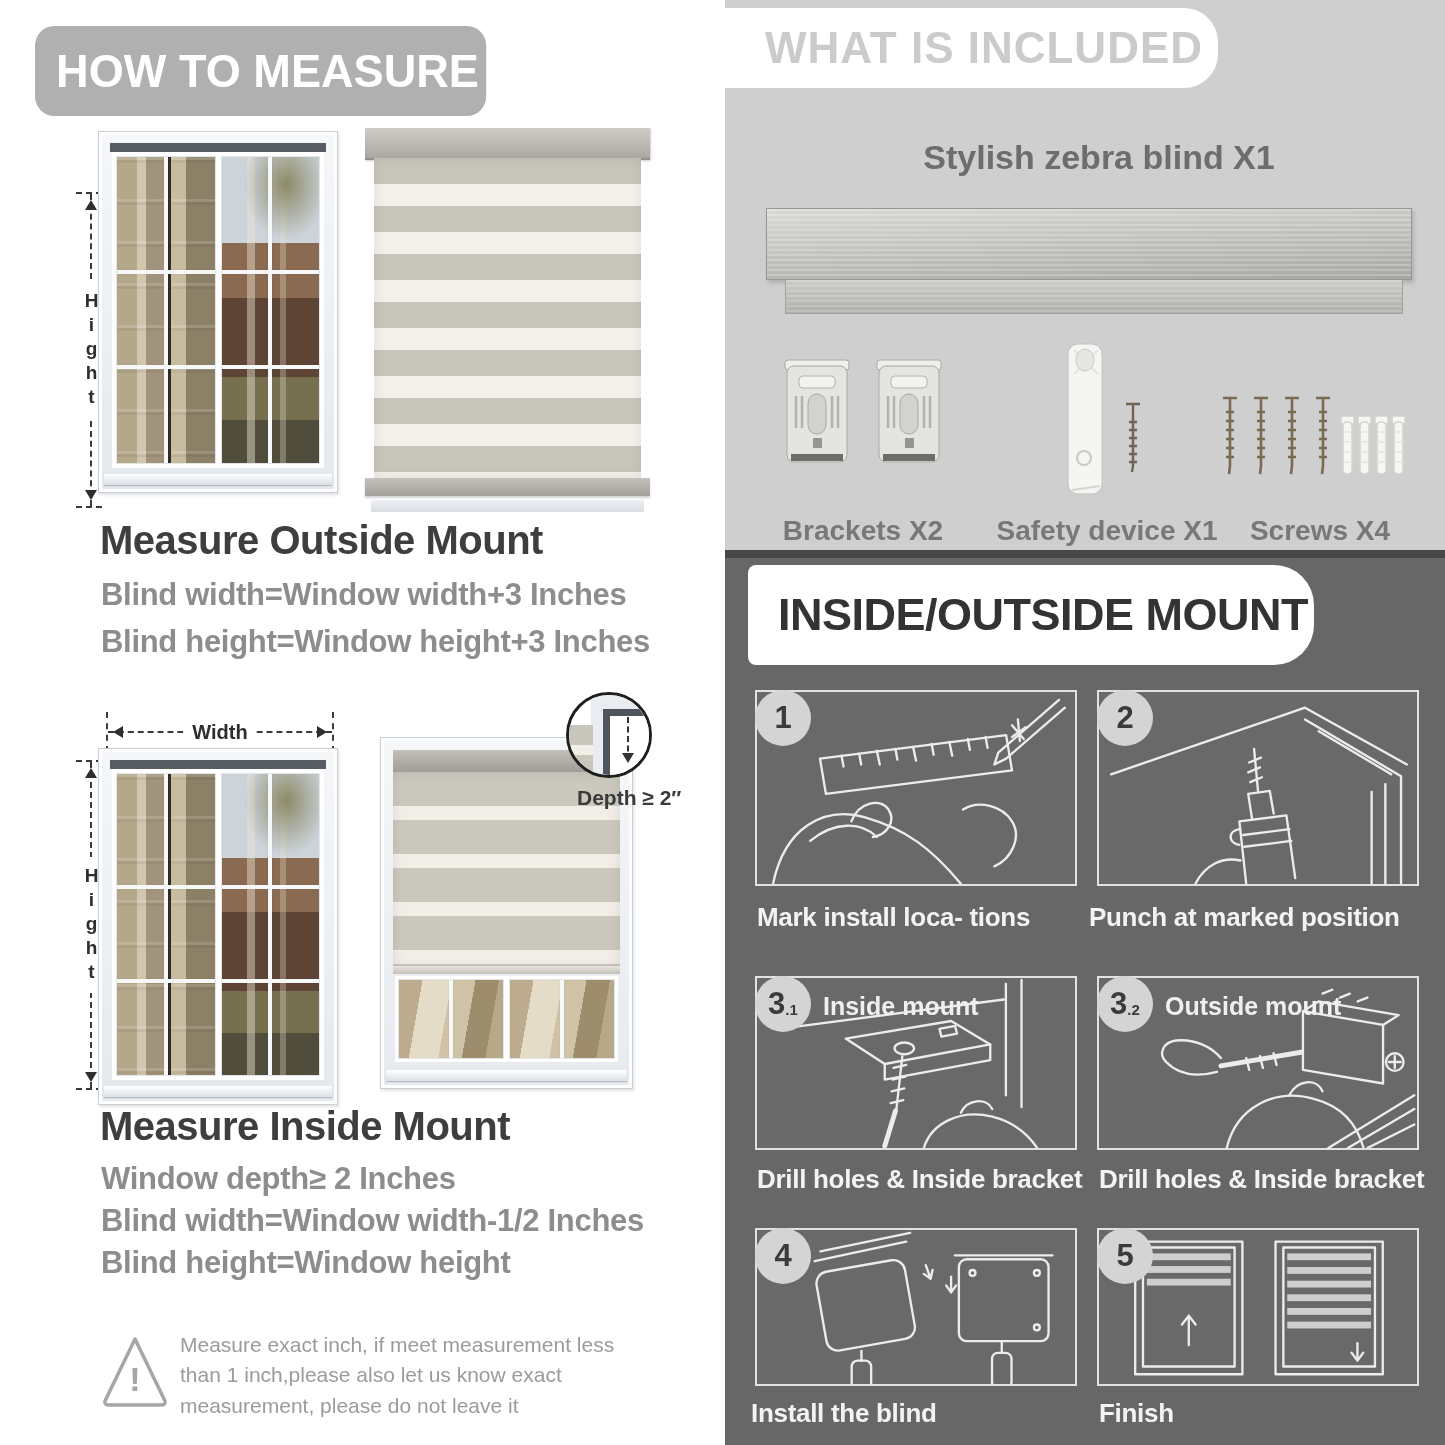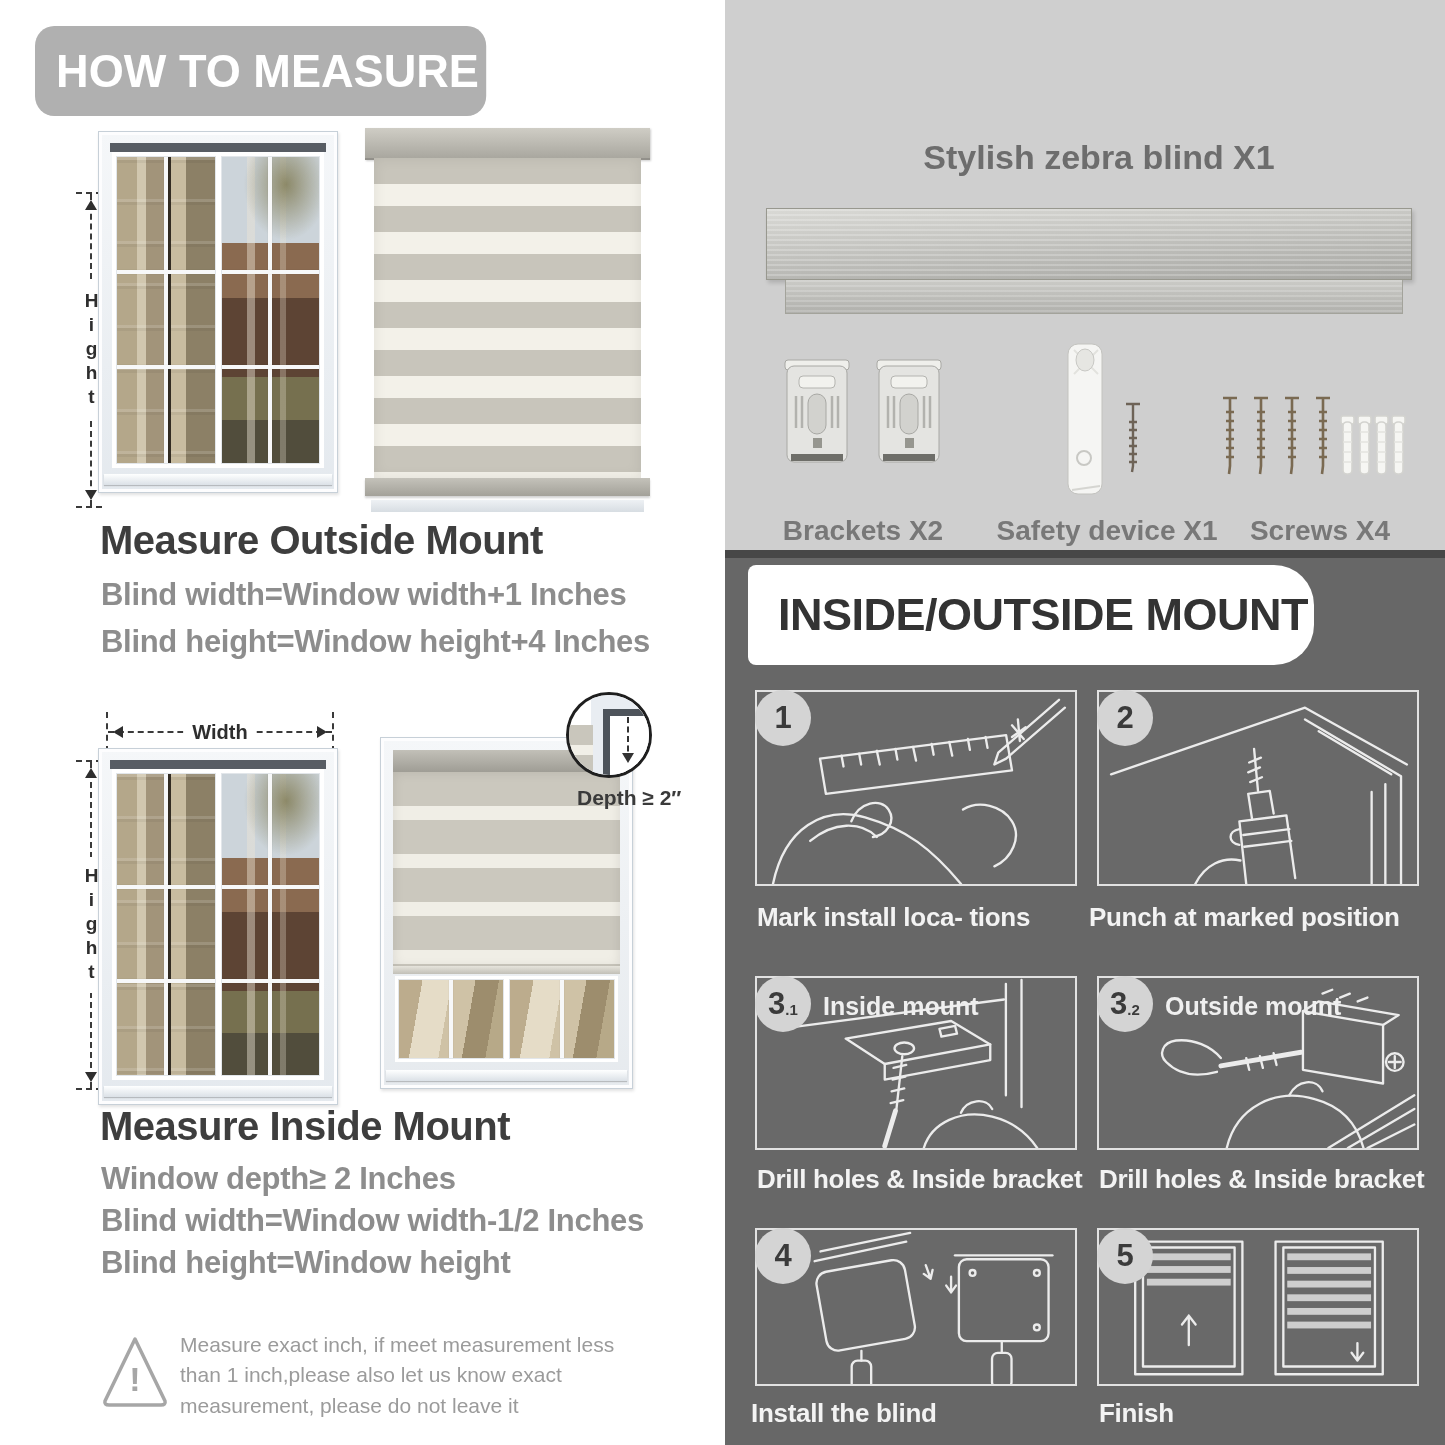--- a/index.html
+++ b/index.html
@@ -144,22 +144,22 @@
   </div>
 
   <div class="abs" style="left:365px;top:128px;width:285px;height:384px;">
     <div class="cassette"></div>
     <div class="blind1-body"></div>
     <div class="blind1-rail"></div>
     <div class="blind1-sill"></div>
   </div>
 
   <div class="abs section-title" style="left:100px;top:518px;">Measure Outside Mount</div>
-  <div class="abs formula" style="left:101px;top:577px;">Blind width=Window width+1 Inches</div>
-  <div class="abs formula" style="left:101px;top:624px;">Blind height=Window height+4 Inches</div>
+  <div class="abs formula" style="left:101px;top:577px;">Blind width=Window width+3 Inches</div>
+  <div class="abs formula" style="left:101px;top:624px;">Blind height=Window height+3 Inches</div>
 
   <div class="abs" style="left:106px;top:712px;width:228px;height:40px;">
     <div class="abs dash-v" style="left:0;top:0;height:40px;"></div>
     <div class="abs dash-v" style="right:0;top:0;height:40px;"></div>
     <div class="abs dash-h" style="left:2px;right:2px;top:19px;"></div>
     <span class="ah left" style="left:1px;top:14px;"></span>
     <span class="ah right" style="right:1px;top:14px;"></span>
     <div class="abs meas-label" style="left:50%;top:20px;transform:translate(-50%,-50%);">Width</div>
   </div>
 
@@ -218,20 +218,21 @@
   <div class="abs formula" style="left:101px;top:1203px;">Blind width=Window width-1/2 Inches</div>
   <div class="abs formula" style="left:101px;top:1245px;">Blind height=Window height</div>
 
   <svg class="abs" style="left:101px;top:1333px;" width="68" height="76" viewBox="0 0 68 76">
     <path class="tri" d="M34,6 L64,68 Q65,72 60,72 L8,72 Q3,72 4,68 Z"></path>
     <text x="34" y="58" text-anchor="middle" font-size="34" font-weight="700" fill="#a6a6a6" font-family="Liberation Sans, sans-serif">!</text>
   </svg>
   <div class="abs note-text">Measure exact inch, if meet measurement less than 1 inch,please also let us know exact measurement, please do not leave it</div>
 
   <div class="abs sec-included">
+    <div class="abs badge-included">WHAT IS INCLUDED</div>
     <div class="abs blind-label">Stylish zebra blind X1</div>
 
     <div class="abs headrail-main"></div>
     <div class="abs headrail-lower"></div>
 
     <svg class="abs" style="left:58px;top:352px;" width="160" height="132" viewBox="0 0 160 132">
       <g>
         <rect x="2" y="8" width="64" height="10" rx="3" fill="#efefeb" stroke="#a8a8a4"></rect>
         <rect x="4" y="14" width="60" height="96" rx="7" fill="#e4e4e1" stroke="#a8a8a4"></rect>
         <rect x="16" y="24" width="36" height="12" rx="4" fill="#f2f2ee" stroke="#b4b4b0"></rect>

